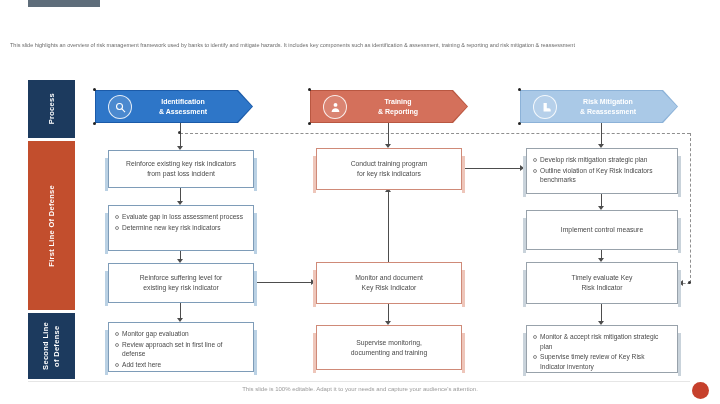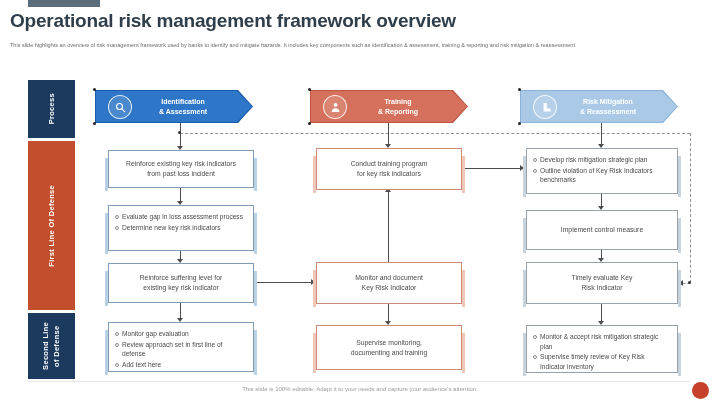--- a/index.html
+++ b/index.html
@@ -61,21 +61,20 @@
   .dash-h{position:absolute;border-top:1px dashed #8f8f8f;z-index:0;}
   .dash-v{position:absolute;border-left:1px dashed #8f8f8f;z-index:0;}
   .dot{position:absolute;width:3px;height:3px;background:#333;border-radius:50%;z-index:2;}
 </style>
 </head>
 <body>
 
 <div id="slide">
 
   <div class="top-tab"></div>
-  <div class="title">Operational risk management framework overview</div>
   <div class="subtitle">This slide highlights an overview of risk management framework used by banks to identify and mitigate hazards. It includes key components such as identification &amp; assessment, training &amp; reporting and risk mitigation  &amp; reassessment</div>
 
   <div class="sideband band-navy" style="top:80px;height:58px;">
     <span class="vlabel">Process</span>
   </div>
   <div class="sideband band-orange" style="top:141px;height:169px;">
     <span class="vlabel">First Line Of Defense</span>
   </div>
   <div class="sideband band-navy" style="top:313px;height:66px;">
     <span class="vlabel">Second Line

